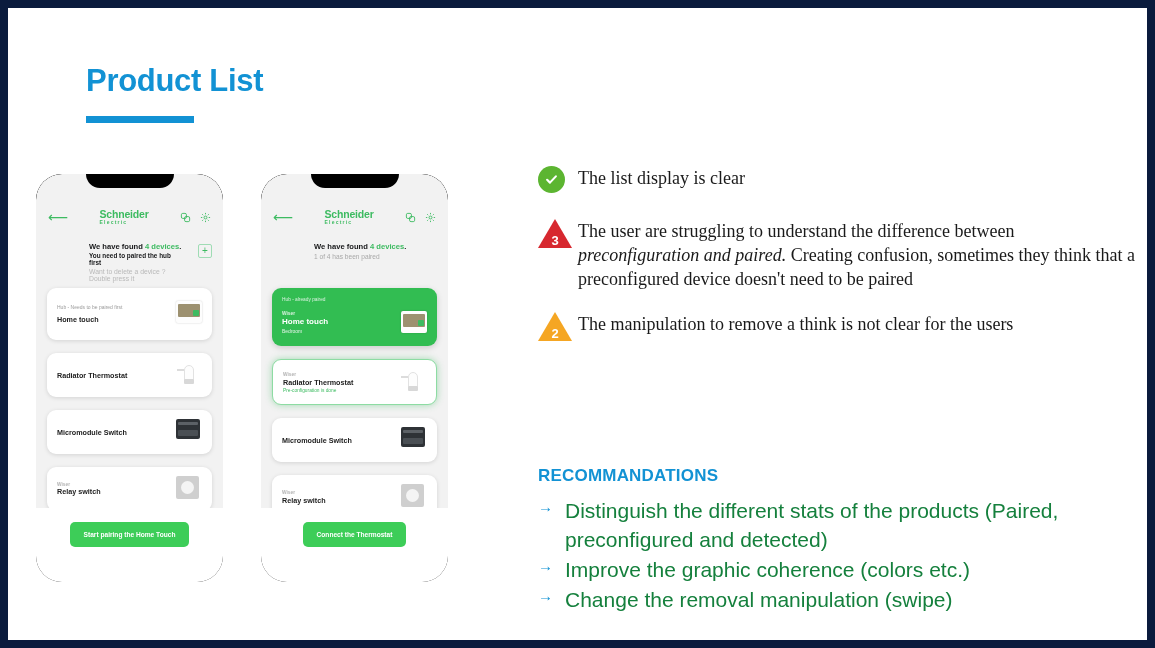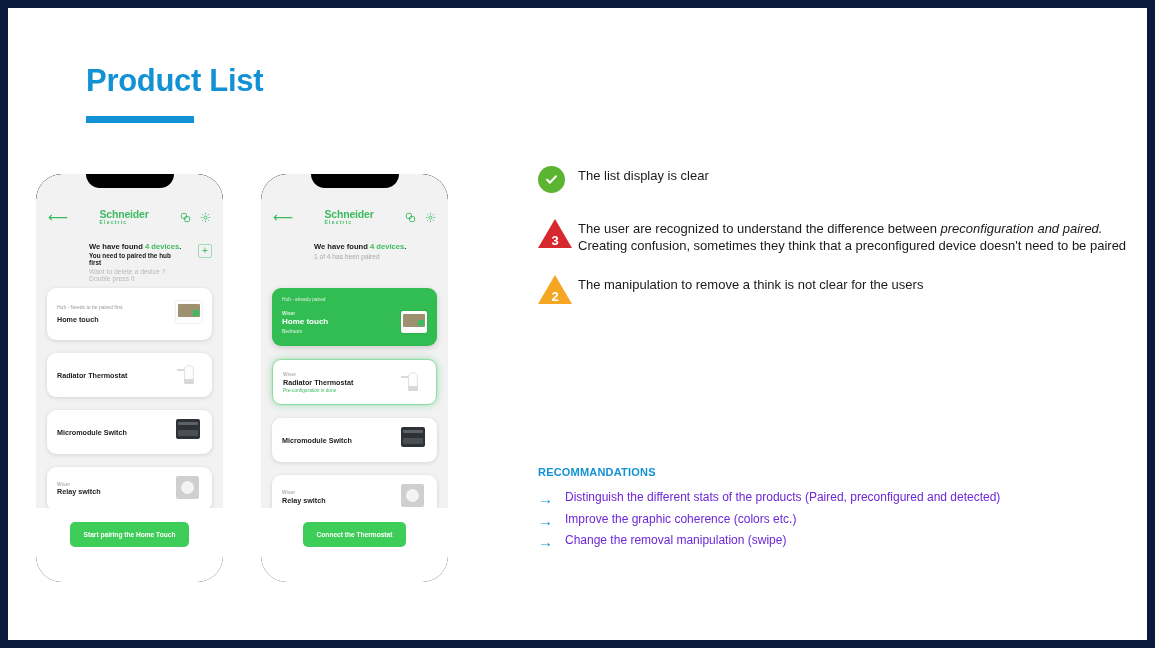--- a/index.html
+++ b/index.html
@@ -170,21 +170,21 @@
   .cta {
     background: #3dcd58; color: #fff; font-size: 6.6px; font-weight: 700;
     padding: 9px 14px; border-radius: 5px; white-space: nowrap;
   }
 
   
   .findings { position: absolute; left: 530px; top: 158px; width: 600px; }
   .finding { display: flex; align-items: flex-start; margin-bottom: 17px; }
   .finding .badge { flex: 0 0 40px; display: flex; justify-content: flex-start; }
   .finding .txt {
-    font-size: 13px; color: #1a1a1a; line-height: 1.33; padding-top: 1px;
+    font-size: 18px; color: #1a1a1a; line-height: 1.33; padding-top: 1px; font-family: Liberation Serif, serif;
   }
   .finding .txt em { font-style: italic; }
   .check {
     width: 27px; height: 27px; border-radius: 50%; background: #5cb531;
     display: flex; align-items: center; justify-content: center;
   }
   .check svg { display: block; }
   .tri { position: relative; width: 34px; height: 30px; }
   .tri .shape {
     width: 0; height: 0; border-left: 17px solid transparent;
@@ -192,28 +192,28 @@
   }
   .tri .num {
     position: absolute; left: 0; right: 0; bottom: 1px; text-align: center;
     color: #fff; font-size: 13px; font-weight: 700;
   }
   .f3 { margin-bottom: 20px; margin-top: 26px; }
 
   
   .recs { position: absolute; left: 530px; top: 458px; width: 600px; }
   .recs-title {
-    font-size: 11px; font-weight: 700; color: #1292d4; letter-spacing: 0.2px;
+    font-size: 17px; font-weight: 700; color: #1292d4; letter-spacing: 0.2px;
     margin-bottom: 11px;
   }
   .rec { display: flex; align-items: flex-start; margin-bottom: 1px; }
   .rec .arrow {
     flex: 0 0 27px; color: #1292d4; font-size: 15px; font-weight: 700; line-height: 1.38;
   }
-  .rec .txt { font-size: 12px; color: #6d28d9; line-height: 1.38; }
+  .rec .txt { font-size: 21px; color: #15803d; line-height: 1.38; }
 </style>
 </head>
 <body>
 
 <div class="slide" style="border-color: rgb(10, 27, 61);">
   <div class="inner">
 
     <div class="title-block">
       <div class="page-title">Product List</div>
       <div class="title-rule"></div>
@@ -417,21 +417,21 @@
       </div>
 
 
       <div class="finding f3">
         <div class="badge">
           <div class="tri">
             <div class="shape" id="tri3" style="border-bottom: 29px solid rgb(215, 40, 47);"></div>
             <div class="num">3</div>
           </div>
         </div>
-        <div class="txt"><span>The user are recognized to understand the difference between </span><em>preconfiguration and paired.</em><span> Creating confusion, sometimes they think that a preconfigured device doesn't need to be paired</span></div>
+        <div class="txt"><span>The user are struggling to understand the difference between </span><em>preconfiguration and paired.</em><span> Creating confusion, sometimes they think that a preconfigured device doesn't need to be paired</span></div>
       </div>
 
       <div class="finding">
         <div class="badge">
           <div class="tri">
             <div class="shape" id="tri2" style="border-bottom: 29px solid rgb(245, 166, 35);"></div>
             <div class="num">2</div>
           </div>
         </div>
         <div class="txt">The manipulation to remove a think is not clear for the users</div>

